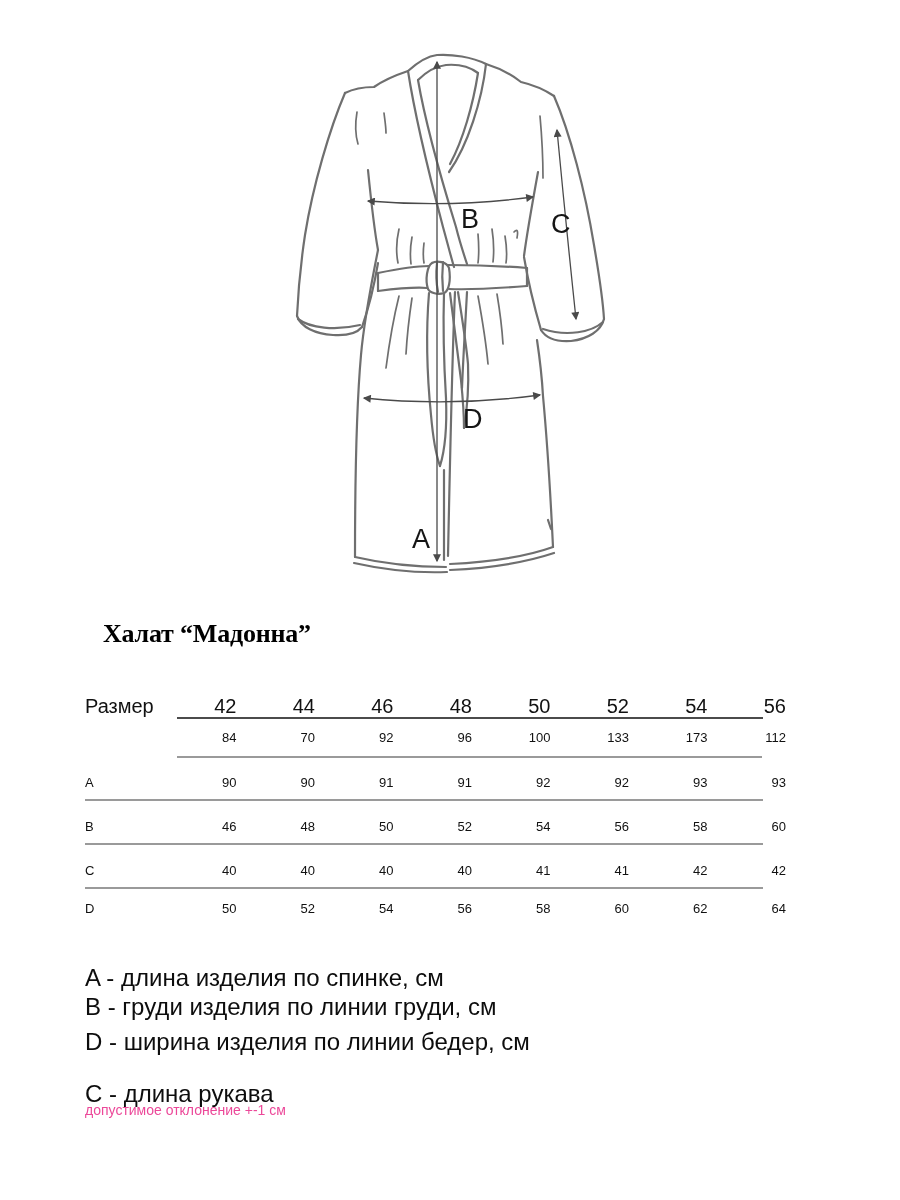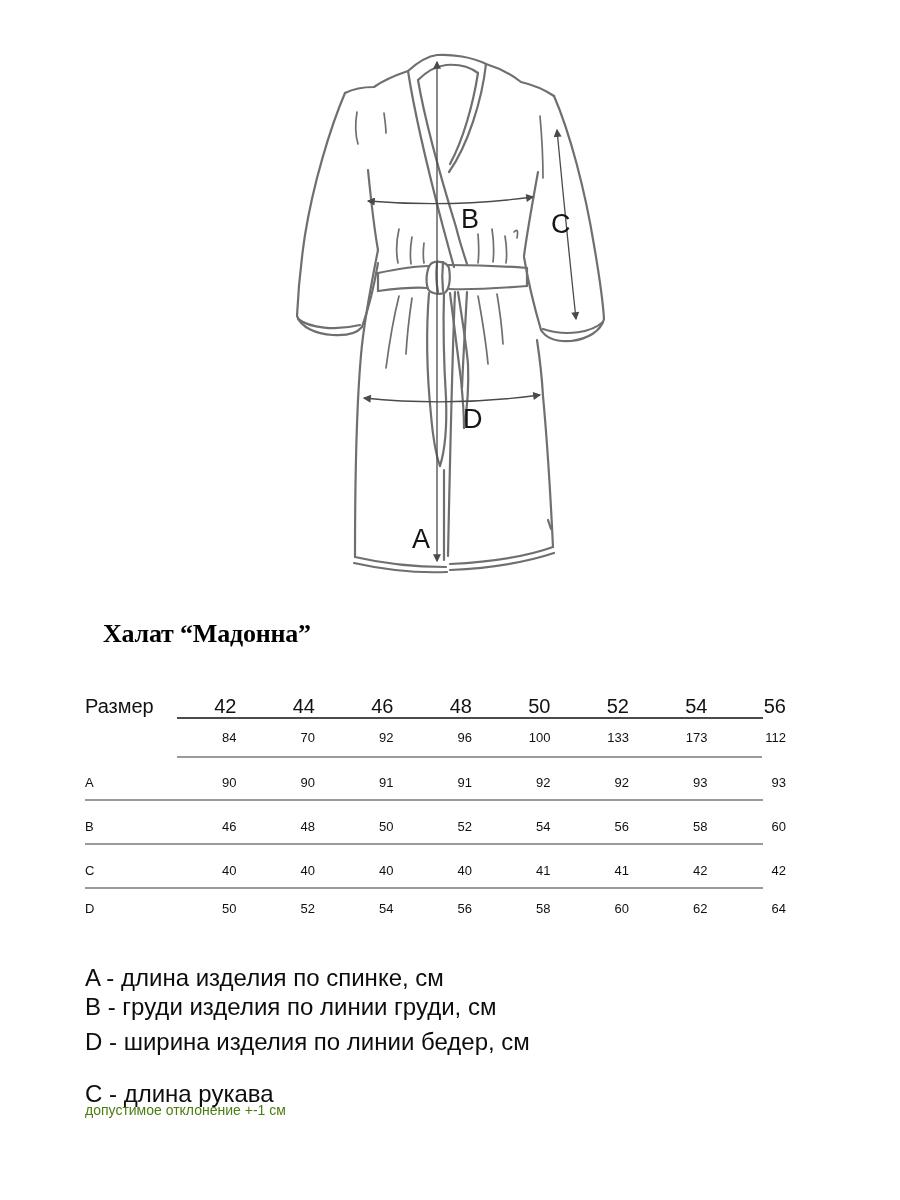--- a/index.html
+++ b/index.html
@@ -14,21 +14,21 @@
     white-space:nowrap;
     font-family:Liberation Serif, serif;
   }
   .t-row { position:absolute; left:85px; display:flex; height:28px; line-height:28px; font-size:13px; white-space:nowrap; }
   .t-row.hdr { font-weight:normal; font-size:20px; }
   .c-label { width:73px; text-align:left; }
   .c-val { width:78.5px; text-align:right; }
   .rule { position:absolute; height:2px; background:#9a9a9a; }
   .rule.dark { background:#4b4b4b; }
   .legend-item { position:absolute; left:85px; font-size:24px; line-height:24px; color:#0d0d0d; white-space:nowrap; }
-  .note { position:absolute; left:85px; top:1102px; font-size:14px; color:#4d7c0f; white-space:nowrap; }
+  .note { position:absolute; left:85px; top:1102px; font-size:14px; color:#ec4899; white-space:nowrap; }
 </style>
 </head>
 <body>
 
 <div class="sheet">
 
   <svg class="robe-svg" width="900" height="600" viewBox="0 0 900 600">
     <defs>
       <marker id="ah" viewBox="0 0 10 10" refX="8.5" refY="5" markerWidth="9" markerHeight="8" markerUnits="userSpaceOnUse" orient="auto-start-reverse">
         <path d="M0,0 L10,5 L0,10 Z" fill="#4a4a4a"></path>

